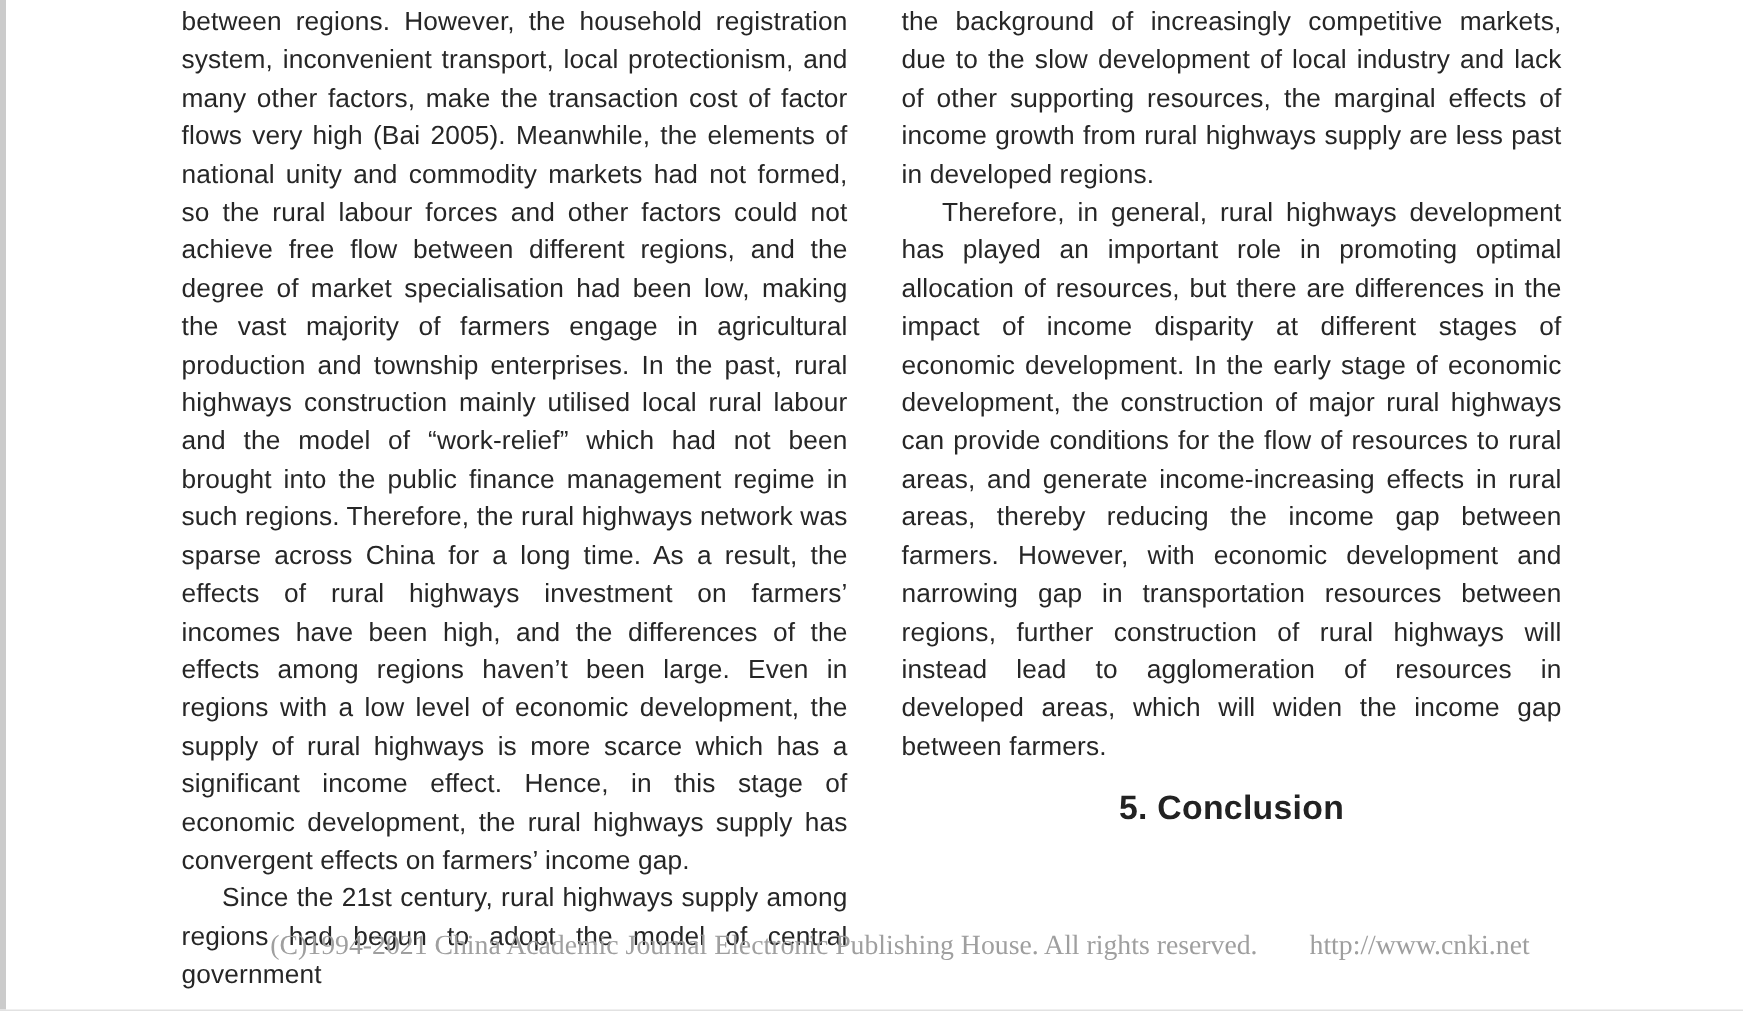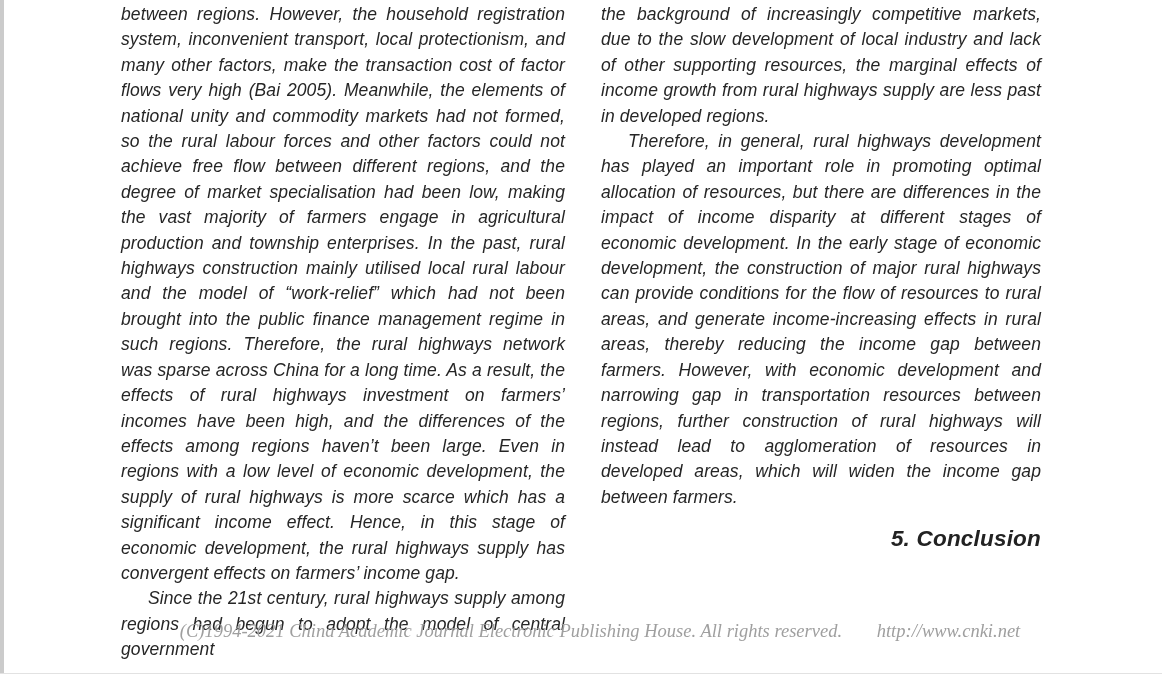--- a/index.html
+++ b/index.html
@@ -9,21 +9,20 @@
     height: 684px;
     background: #ffffff;
     overflow: hidden;
   }
   .viewport {
     position: relative;
     width: 1162px;
     height: 652px;
     background: #ffffff;
     font-family: "Liberation Sans", "DejaVu Sans", sans-serif;
-    font-style: italic;
   }
   .page-edge-left {
     position: absolute;
     left: 0;
     top: 0;
     width: 4px;
     height: 673px;
     background: #cbcbcb;
   }
   .page-bottom-line {
@@ -45,21 +44,21 @@
   }
   .col-left  { left: 121px; width: 444px; }
   .col-right { left: 601px; width: 440px; }
   .col p { margin: 0; }
   .col p.indent { text-indent: 27px; }
   .section-heading {
     margin: 16px 0 26px 0;
     font-size: 22.5px;
     font-weight: bold;
     color: #222222;
-    text-align: right;
+    text-align: center;
     line-height: 26px;
     letter-spacing: 0.2px;
   }
   .copyright-footer {
     position: absolute;
     left: 100px;
     top: 621px;
     width: 1000px;
     font-family: "Liberation Serif", "DejaVu Serif", serif;
     font-size: 18.5px;

